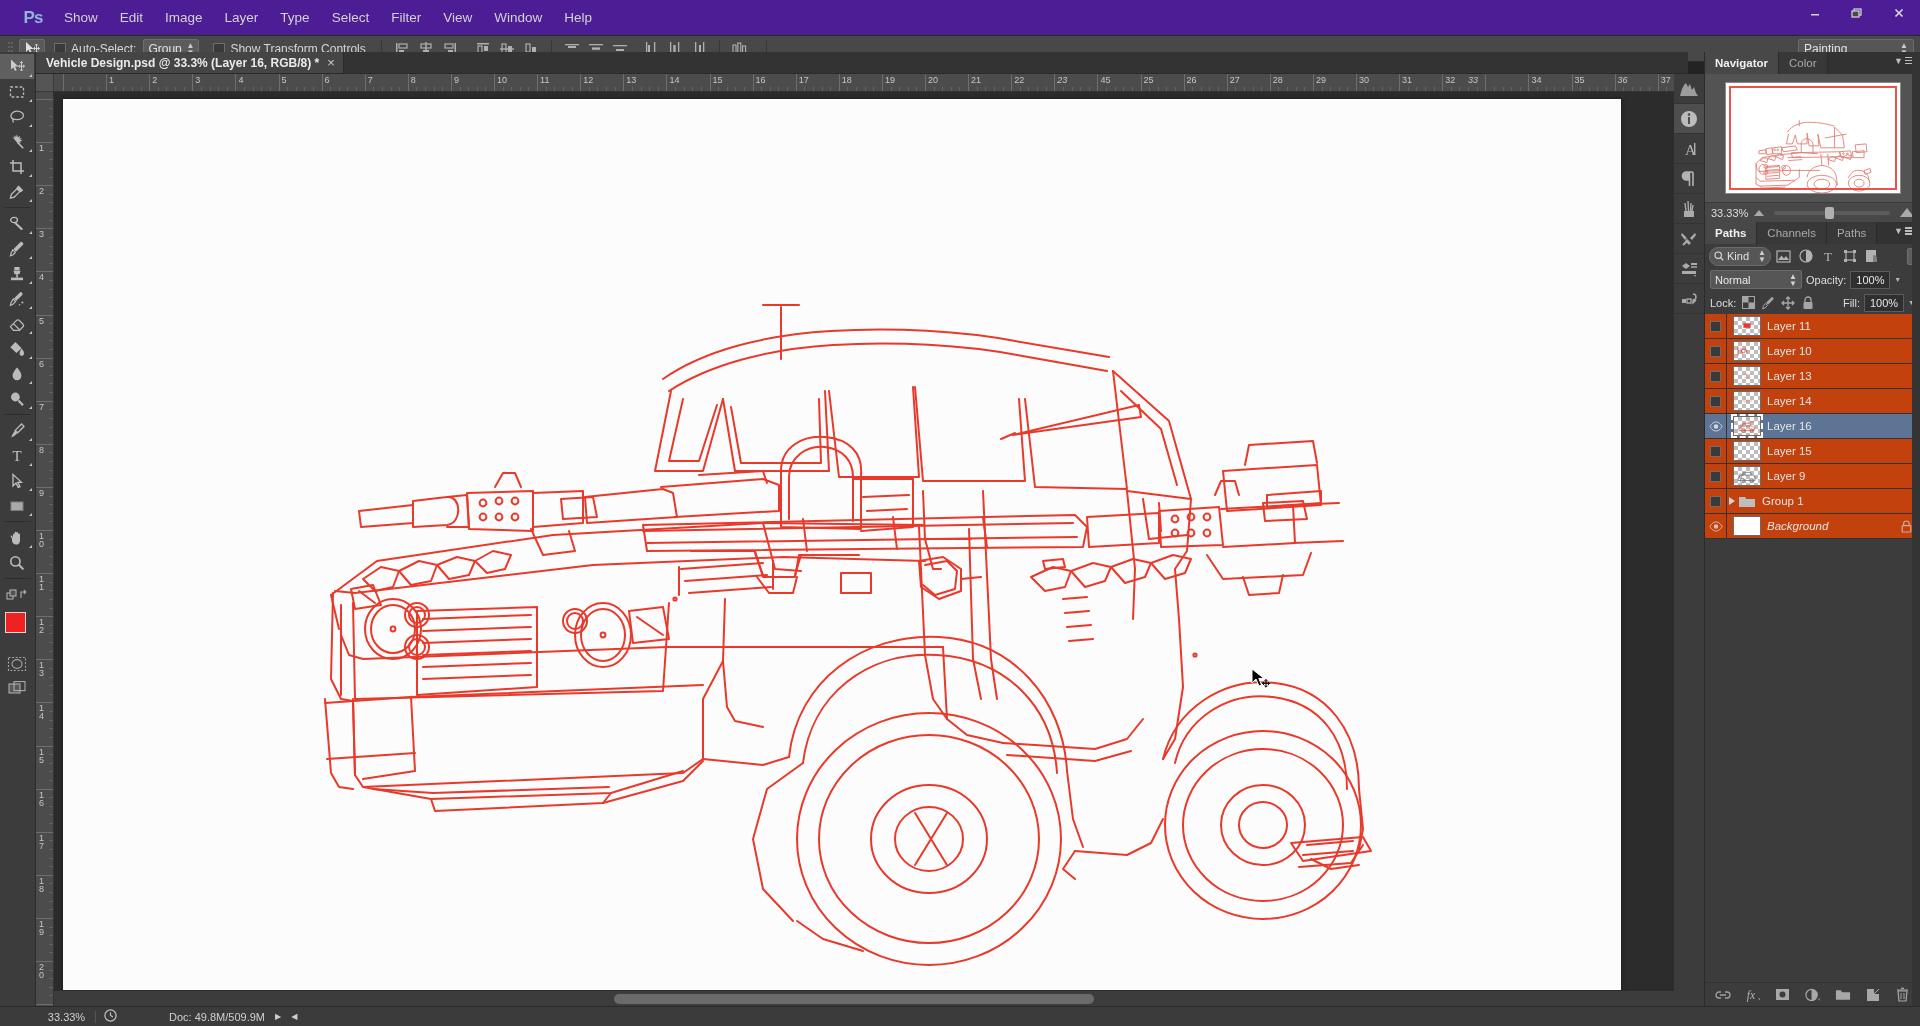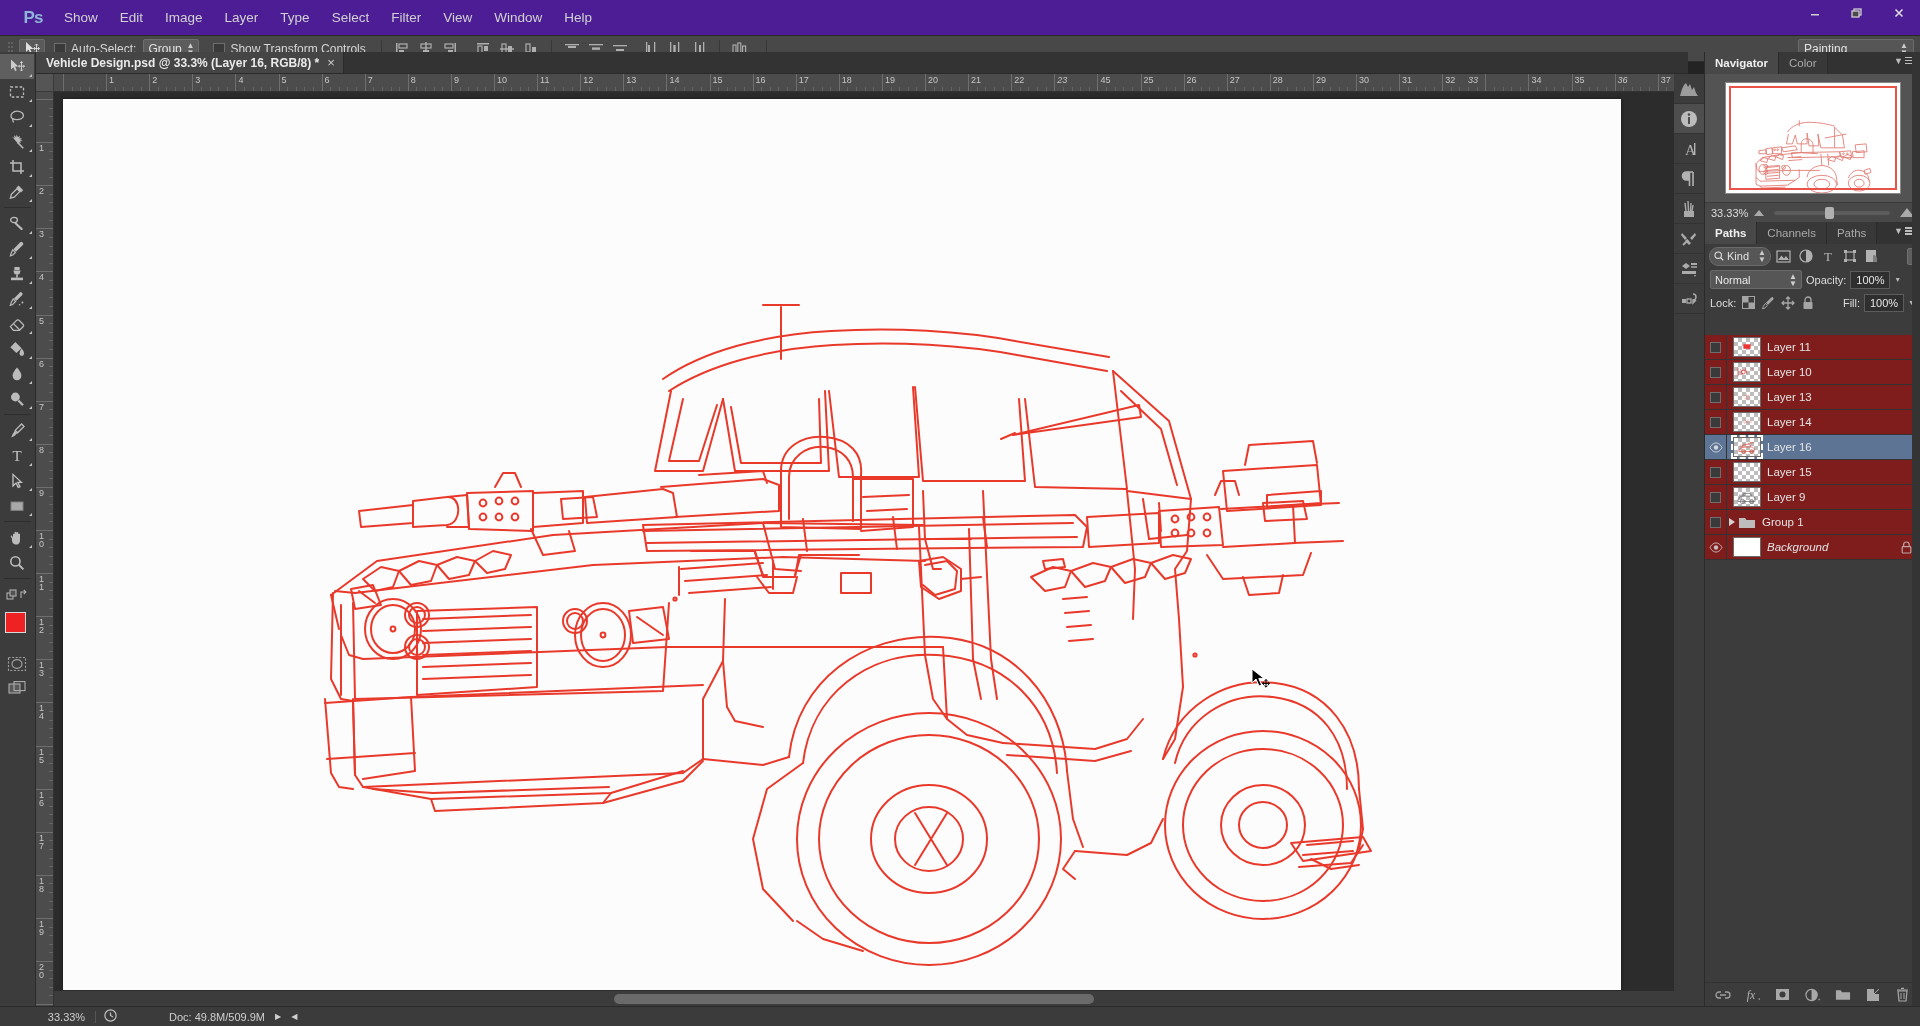--- a/index.html
+++ b/index.html
@@ -299,21 +299,21 @@
     padding: 0 4px; font-size: 11px; color: #e8e8e8;
   }
   .num-field {
     width: 40px; height: 18px; background: #2f2f2f;
     border: 1px solid #5c5c5c; text-align: center;
     font-size: 11px; color: #e6e6e6; line-height: 16px;
   }
   .field-arrow { font-size: 7px; color: #b5b5b5; }
   .lock-ico { width: 16px; height: 16px; display: flex; align-items: center; justify-content: center; }
   .lock-ico svg { opacity: .82; }
-  #layer-list { background: #7f1d1d; margin-top: 21px; }
+  #layer-list { background: #c2410c; }
   .layer-row {
     height: 25px; display: flex; align-items: center;
     border-bottom: 1px solid #333;
   }
   .layer-row.selected { background: #5d7494; }
   .eye-cell {
     width: 22px; height: 25px; display: flex;
     align-items: center; justify-content: center;
     border-right: 1px solid #333;
   }

